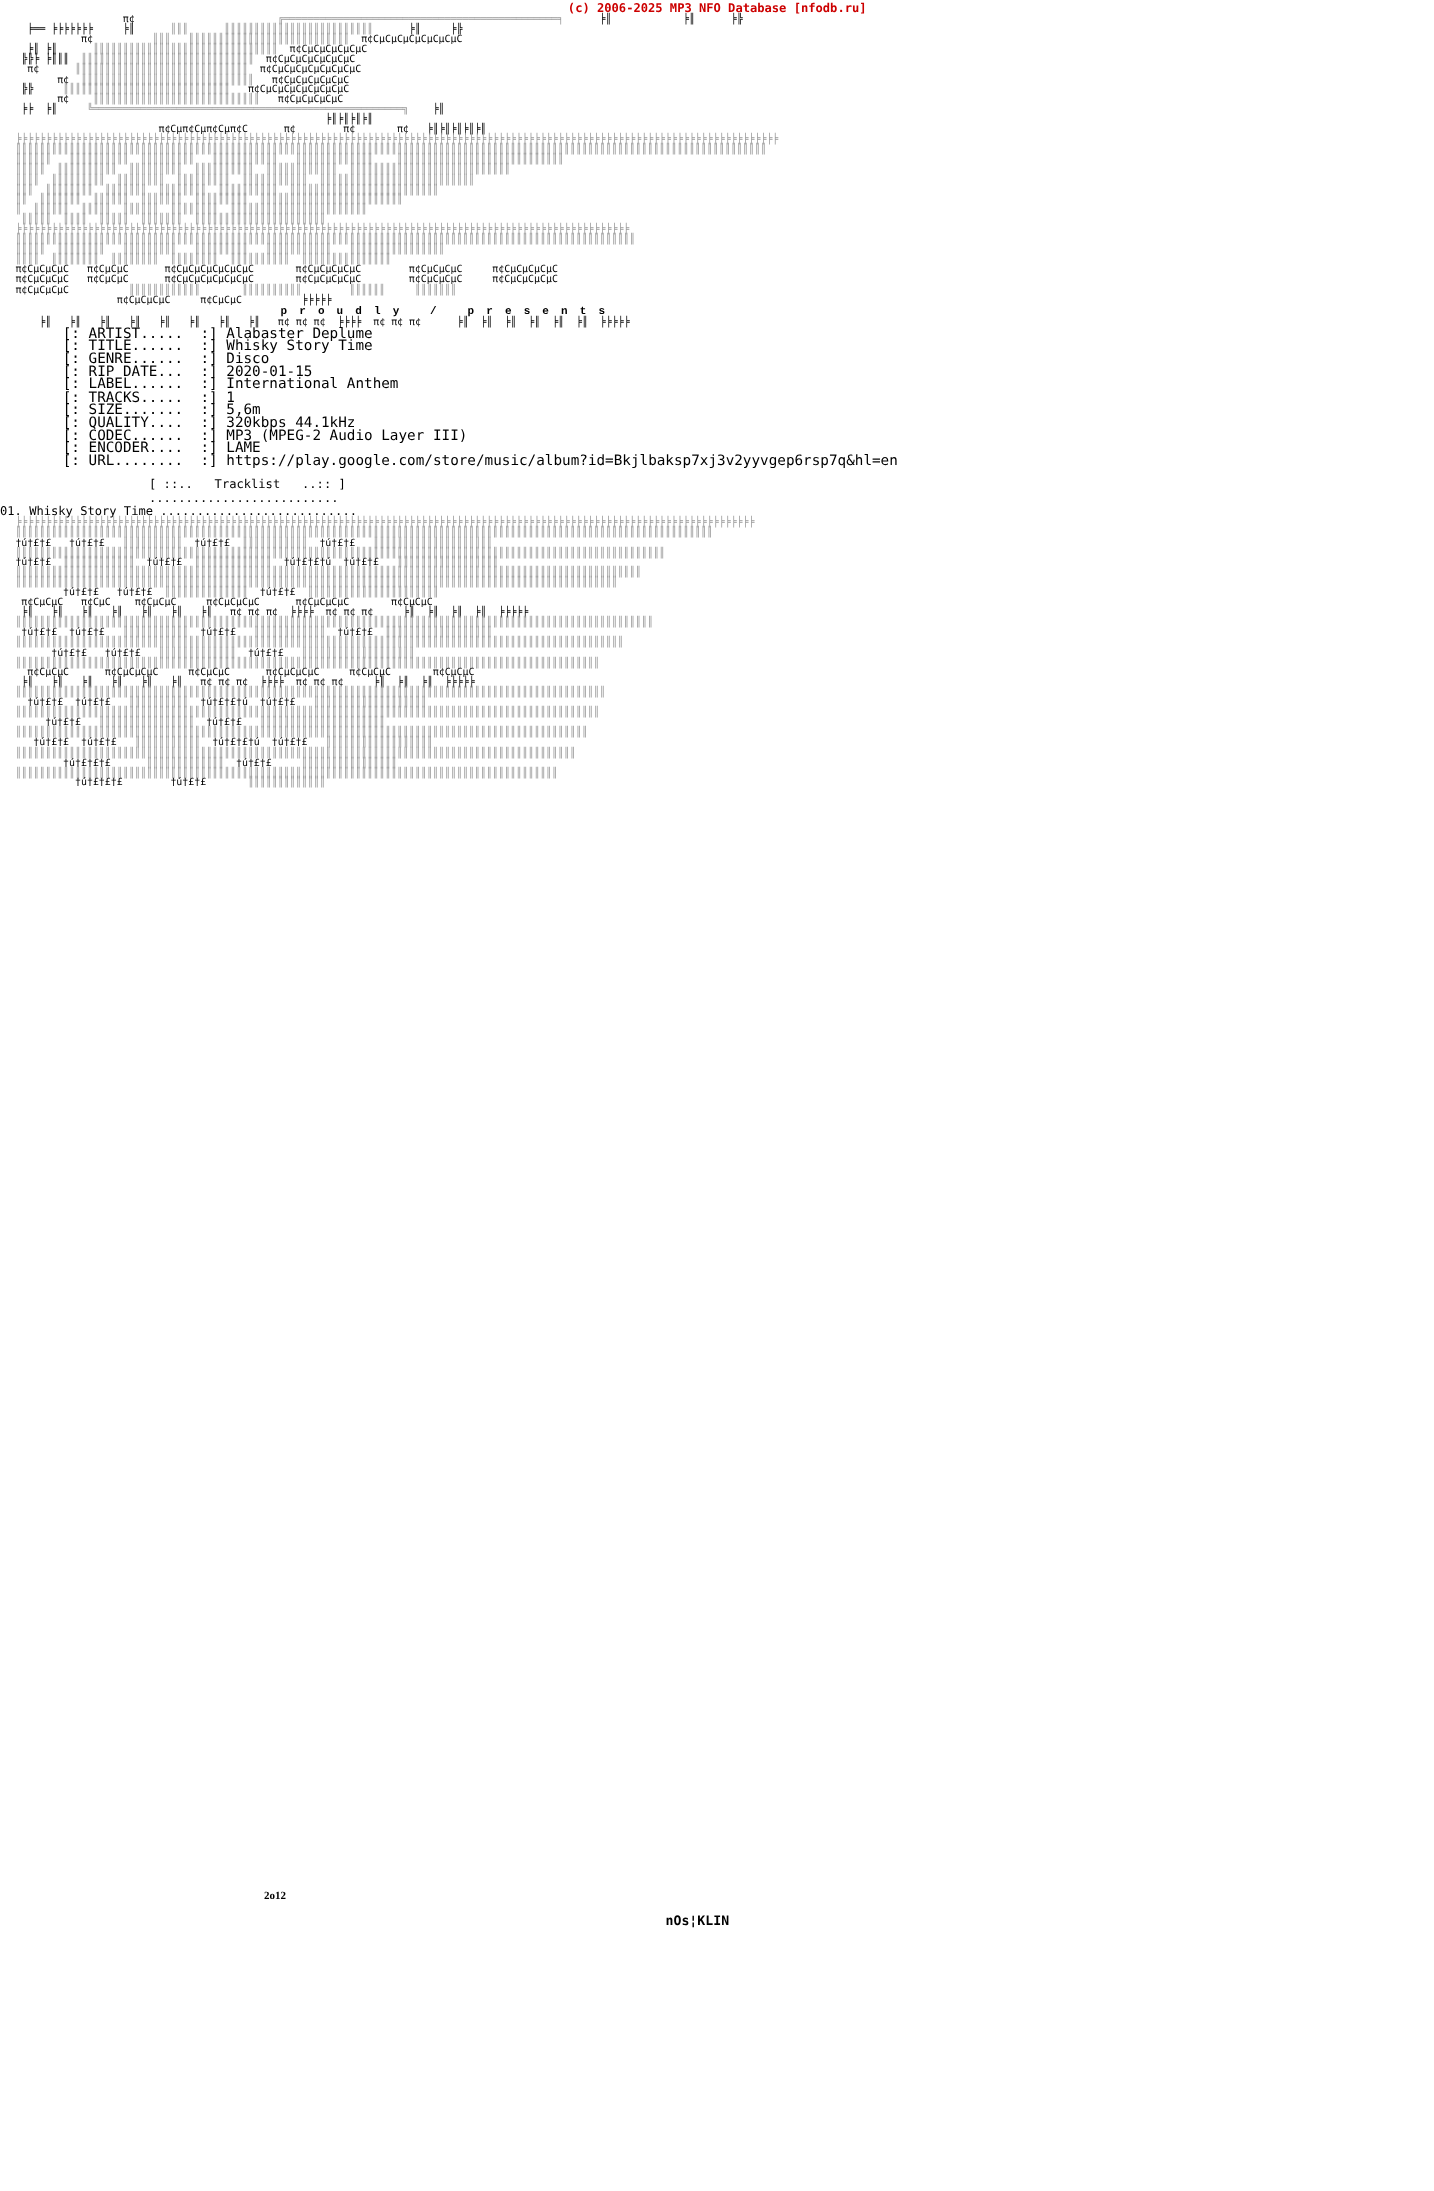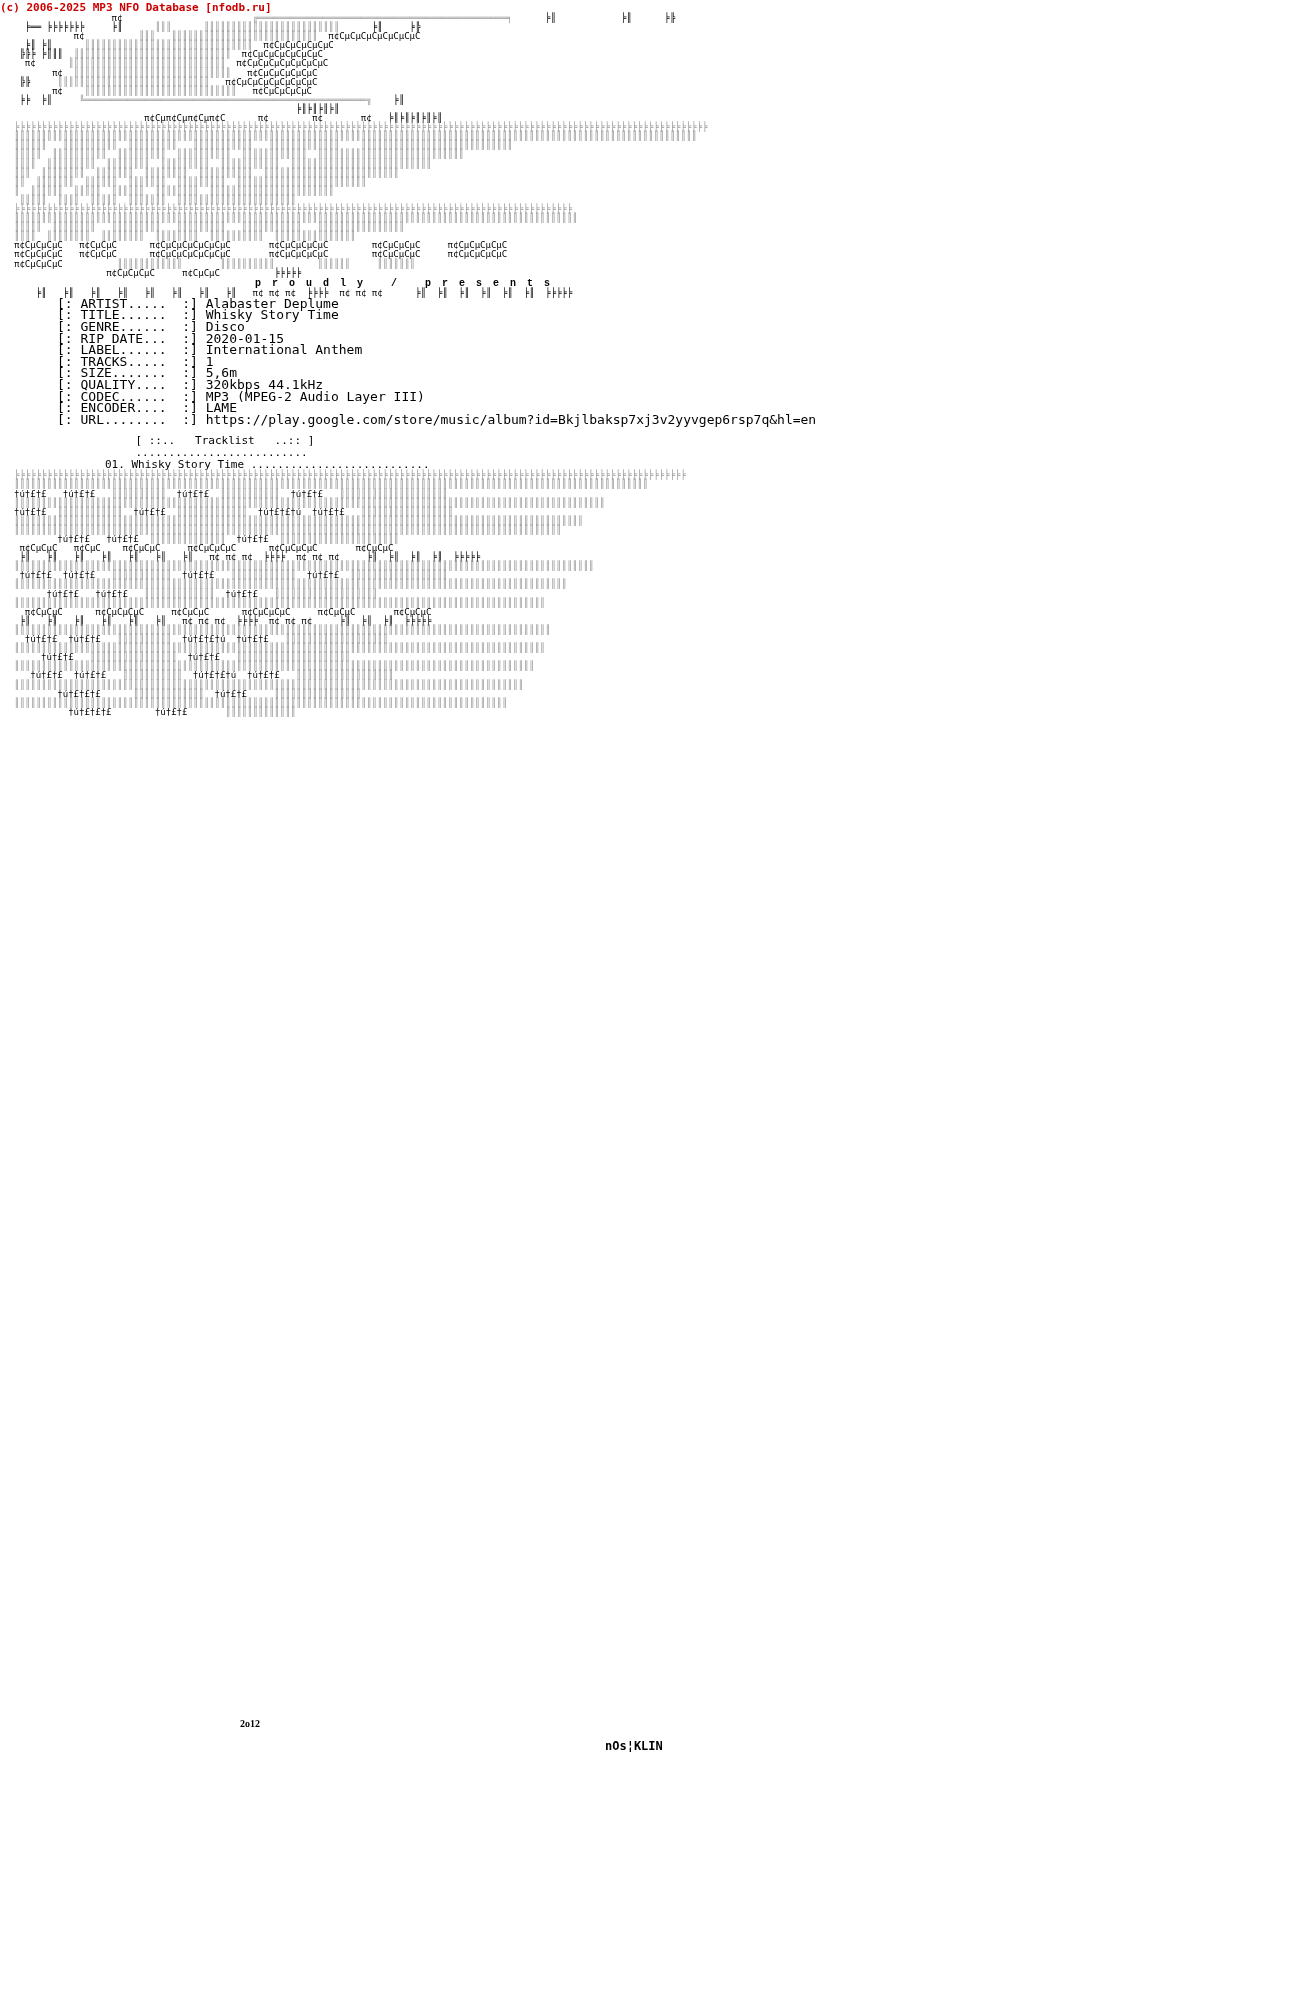--- a/index.html
+++ b/index.html
@@ -9,21 +9,21 @@
   }
   body {
     width: 1304px;
     height: 1992px;
     font-family: "DejaVu Sans Mono", monospace;
     color: #000000;
     overflow: hidden;
     position: relative;
   }
   .header {
-    text-align: left;
+    text-align: center;
     color: #cc0000;
     font-size: 11px;
     font-weight: bold;
     font-family: "DejaVu Sans Mono", monospace;
     padding-top: 1px;
     letter-spacing: 0px;
     white-space: pre;
   }
   .nfo {
     font-family: "DejaVu Sans Mono", monospace;
@@ -53,21 +53,20 @@
     color: #000000;
     white-space: pre;
     padding-left: 109px;
   }
   .track-line {
     font-family: "DejaVu Sans Mono", monospace;
     font-size: 11px;
     line-height: 12px;
     color: #000000;
     white-space: pre;
-    padding-left: 105px;
   }
   .presents {
     font-family: Liberation Mono, monospace;
     font-size: 10px;
     letter-spacing: 2.5px;
     color: #000000;
     white-space: pre;
     padding-left: 255px;
     font-weight: bold;
   }

